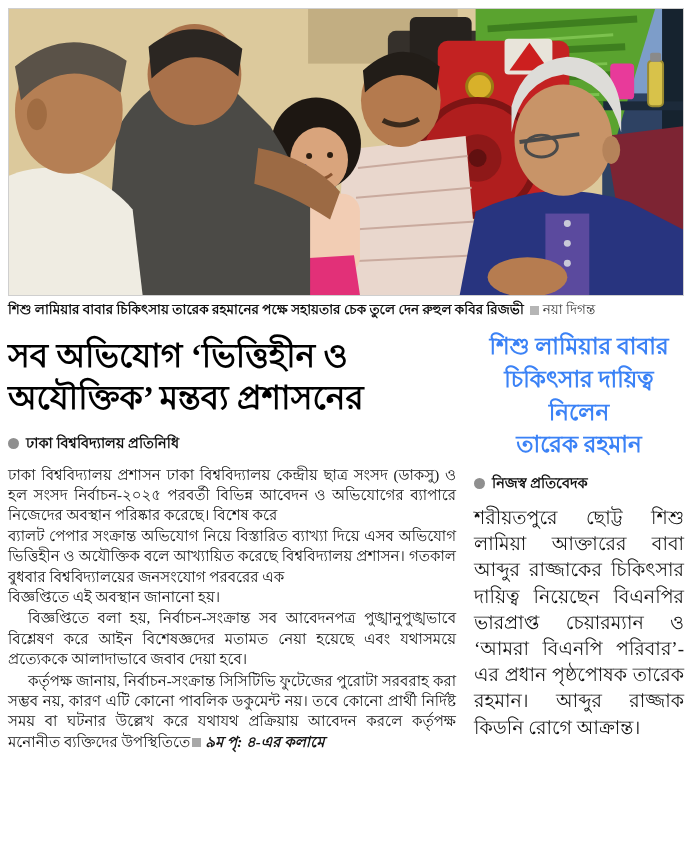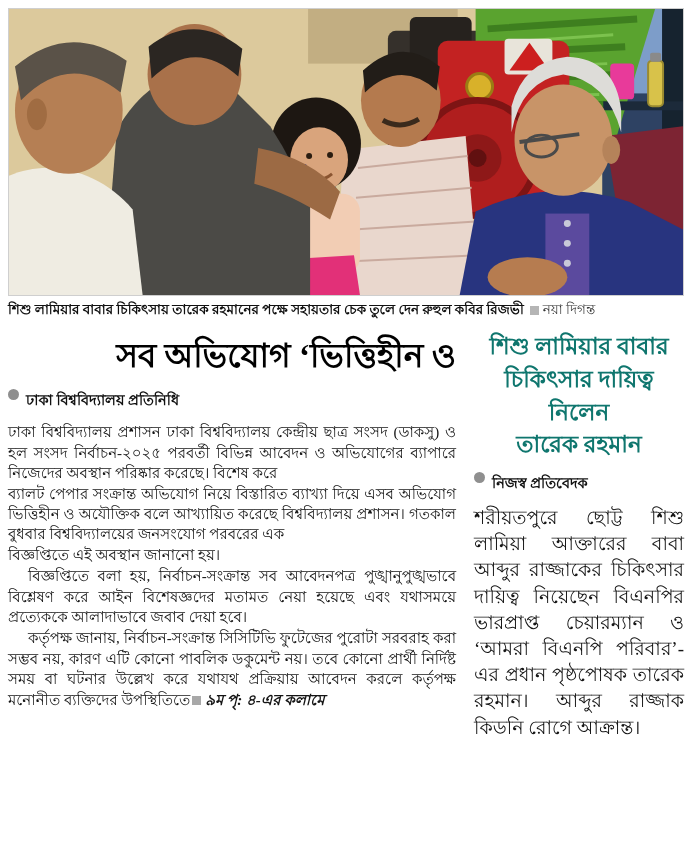--- a/index.html
+++ b/index.html
@@ -10,23 +10,23 @@
   }
   *{box-sizing:border-box;}
   .photo-frame{width:676px;height:288px;border:1px solid #cfcfcf;background:#e8e0d0;overflow:hidden;}
   .photo-frame svg{display:block;width:100%;height:100%;}
   .caption{margin-top:5px;font-size:13.5px;font-weight:bold;color:#101010;line-height:1.35;}
   .credit{font-weight:normal;color:#333;}
   .sq{display:inline-block;width:9px;height:9px;background:#b5b5b5;margin:0 4px 1px 6px;vertical-align:middle;}
   .columns{display:flex;gap:18px;margin-top:12px;}
   .col-left{width:448px;flex:0 0 448px;}
   .col-right{flex:1;min-width:0;}
-  .hl-left{font-size:33px;line-height:1.28;text-align:right;font-weight:700;color:#000;margin:4px 0 12px;}
-  .hl-right{font-size:23px;line-height:1.42;text-align:center;font-weight:700;color:#0f766e;margin:0 0 10px;}
-  .byline{display:flex;gap:7px;font-size:14.5px;font-weight:bold;color:#111;margin:0 0 9px;}
+  .hl-left{font-size:33px;line-height:1.28;text-align:left;font-weight:700;color:#000;margin:4px 0 12px;}
+  .hl-right{font-size:23px;line-height:1.42;text-align:center;font-weight:700;color:#3b82f6;margin:0 0 10px;}
+  .byline{display:flex;align-items:center;gap:7px;font-size:14.5px;font-weight:bold;color:#111;margin:0 0 9px;}
   .byline .dot{width:11px;height:11px;border-radius:50%;background:var(--byline-bullet,#8f8f8f);flex:0 0 auto;}
   .para{font-size:15px;line-height:1.36;text-align:justify;margin:0;color:var(--body-text,#141414);}
   .para.indent{text-indent:20px;}
   .para + .para{margin-top:1px;}
   .pull-quote{
     float:left;width:222px;padding:8px 12px 8px 0;
     font-size:25px;font-weight:bold;line-height:1.38;
     color:var(--pull-quote,#209fd6);
   }
   .mid::after{content:"";display:block;clear:both;}
@@ -139,20 +139,21 @@
 
   <div class="caption">
     <span>শিশু লামিয়ার বাবার চিকিৎসায় তারেক রহমানের পক্ষে সহায়তার চেক তুলে দেন রুহুল কবির রিজভী</span><span class="sq"></span><span class="credit">নয়া দিগন্ত</span>
   </div>
 
   <div class="columns">
 
     <div class="col-left">
       <div class="hl-left">
         <span>সব অভিযোগ ‘ভিত্তিহীন ও</span><br>
+        <span>অযৌক্তিক’ মন্তব্য প্রশাসনের</span>
       </div>
       <div class="byline">
         <span class="dot"></span>
         <span>ঢাকা বিশ্ববিদ্যালয় প্রতিনিধি</span>
       </div>
       <p class="para">ঢাকা বিশ্ববিদ্যালয় প্রশাসন ঢাকা বিশ্ববিদ্যালয় কেন্দ্রীয় ছাত্র সংসদ (ডাকসু) ও হল সংসদ নির্বাচন-২০২৫ পরবর্তী বিভিন্ন আবেদন ও অভিযোগের ব্যাপারে নিজেদের অবস্থান পরিষ্কার করেছে। বিশেষ করে</p>
       <div class="mid">
         <p class="para">ব্যালট পেপার সংক্রান্ত অভিযোগ নিয়ে বিস্তারিত ব্যাখ্যা দিয়ে এসব অভিযোগ ভিত্তিহীন ও অযৌক্তিক বলে আখ্যায়িত করেছে বিশ্ববিদ্যালয় প্রশাসন। গতকাল বুধবার বিশ্ববিদ্যালয়ের জনসংযোগ পরবরের এক</p>
       </div>
       <p class="para">বিজ্ঞপ্তিতে এই অবস্থান জানানো হয়।</p>

